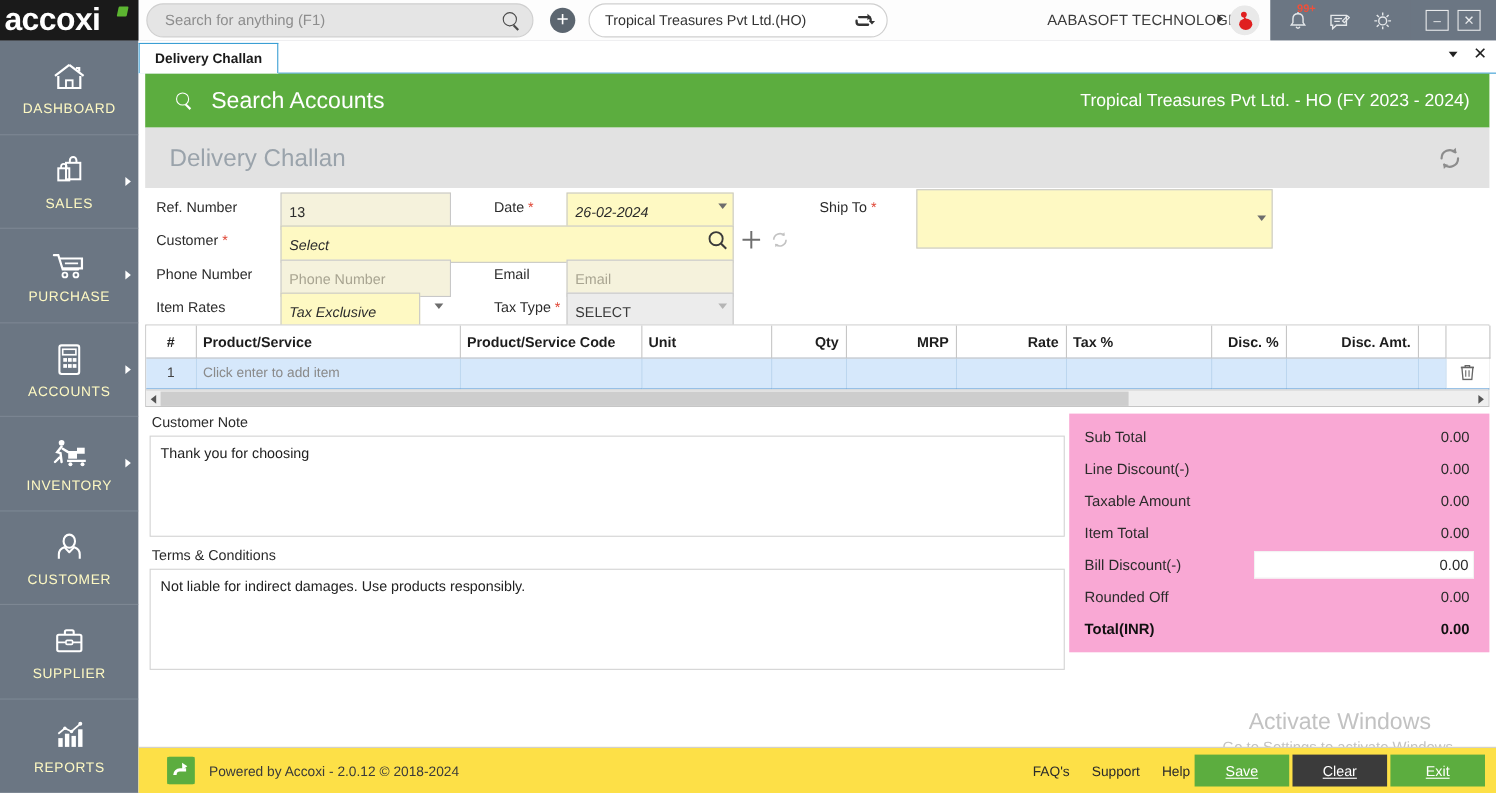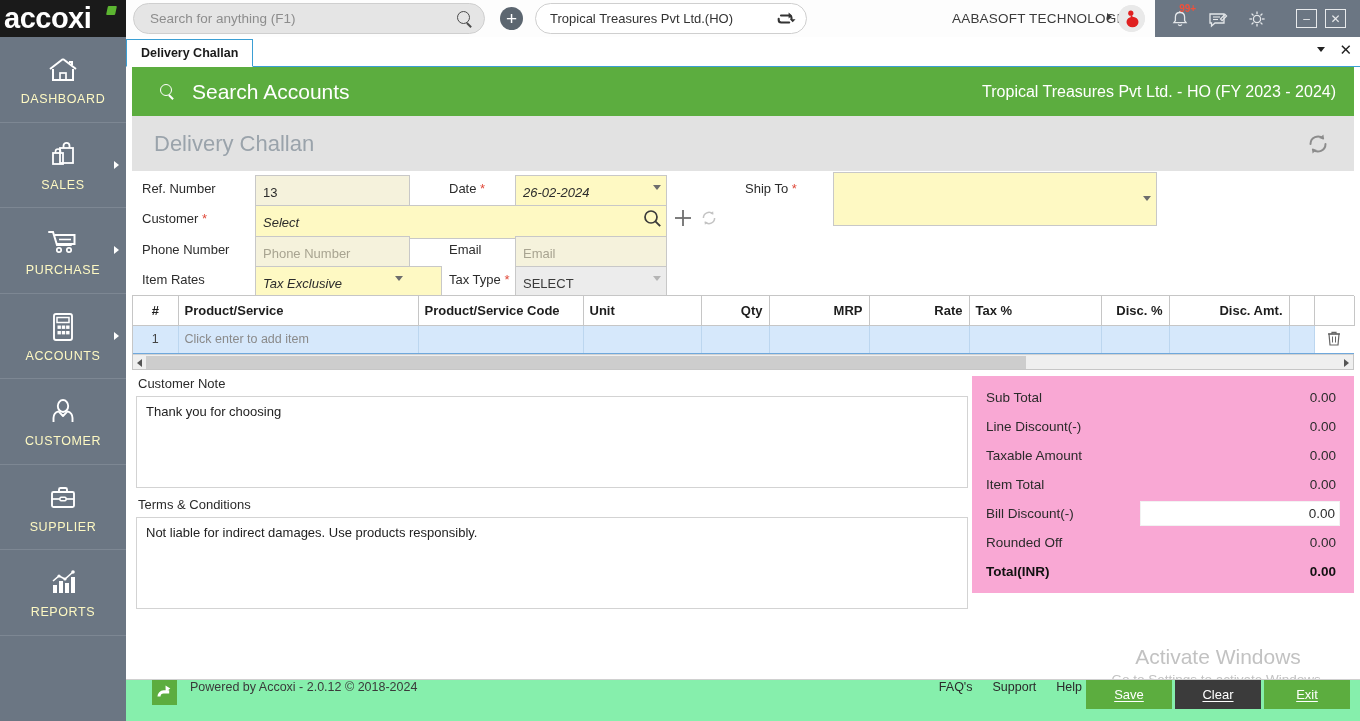--- a/index.html
+++ b/index.html
@@ -396,23 +396,23 @@
     pointer-events: none;
     user-select: none;
   }
   .wm1 { font-size: 21px; }
   .wm2 { font-size: 13.5px; margin-top: 3px; }
 
   
   .footer {
     position: absolute; left: 0; bottom: 0;
     width: 1234px; height: 42px;
-    background: #86efac;
+    background: #fde047;
     border-top: 1px solid #d0d0d0;
-    display: flex; 
+    display: flex; align-items: center;
   }
   .foot-logo {
     width: 25px; height: 25px; margin-left: 26px;
     background: #5cad3f;
     position: relative;
     border-radius: 2px;
   }
   .foot-text { margin-left: 13px; font-size: 12.5px; color: #3a3a3a; }
   .foot-links {
     position: absolute; right: 278px;
@@ -569,20 +569,37 @@
           <rect x="18.1" y="14.5" width="3.4" height="3.4" fill="#fff"></rect>
           <rect x="9.5" y="20" width="3.4" height="3.4" fill="#fff"></rect>
           <rect x="13.8" y="20" width="3.4" height="3.4" fill="#fff"></rect>
           <rect x="18.1" y="20" width="3.4" height="3.4" fill="#fff"></rect>
         </svg>
       </span>
       <span class="s-label">ACCOUNTS</span>
       <span class="side-arrow"></span>
     </div>
 
+    <div class="side-item">
+      <span class="s-icon">
+        <svg width="36" height="30" viewBox="0 0 36 30">
+          <circle cx="11" cy="5.5" r="2.6" fill="#fff"></circle>
+          <path d="M11 9 l-4 5 l3 1 l1 8" stroke="#fff" stroke-width="2.2" fill="none" stroke-linecap="round"></path>
+          <path d="M5 23 l4 -4" stroke="#fff" stroke-width="2.2" fill="none" stroke-linecap="round"></path>
+          <path d="M12 11 l5 3" stroke="#fff" stroke-width="2.2" fill="none" stroke-linecap="round"></path>
+          <rect x="17" y="13" width="8" height="7" fill="#fff"></rect>
+          <rect x="25" y="10" width="7" height="5.5" fill="#fff"></rect>
+          <line x1="16" y1="22" x2="33" y2="22" stroke="#fff" stroke-width="2"></line>
+          <circle cx="19" cy="25" r="1.8" fill="#fff"></circle>
+          <circle cx="30" cy="25" r="1.8" fill="#fff"></circle>
+        </svg>
+      </span>
+      <span class="s-label">INVENTORY</span>
+      <span class="side-arrow"></span>
+    </div>
 
     <div class="side-item">
       <span class="s-icon">
         <svg width="30" height="30" viewBox="0 0 30 30">
           <ellipse cx="15" cy="9" rx="5.2" ry="6" stroke="#fff" stroke-width="1.9" fill="none"></ellipse>
           <path d="M5.5 25 v-4 a7 7 0 0 1 5 -6.6 L15 19 l4.5 -4.6 a7 7 0 0 1 5 6.6 v4" stroke="#fff" stroke-width="1.9" fill="none" stroke-linejoin="round"></path>
         </svg>
       </span>
       <span class="s-label">CUSTOMER</span>
     </div>
@@ -688,21 +705,21 @@
         </svg>
       </span>
 
       <div class="fld-label" style="left:10px; top:71px;">Phone Number</div>
       <input class="inp" style="left: 123px; top: 65px; width: 155px; height: 24px;" placeholder="Phone Number">
 
       <div class="fld-label" style="left:317px; top:71px;">Email</div>
       <input class="inp" style="left: 383px; top: 65px; width: 152px; height: 24px;" placeholder="Email">
 
       <div class="fld-label" style="left:10px; top:101px;">Item Rates</div>
-      <input class="inp inp-white" style="left: 123px; top: 95px; width: 187px; height: 24px;" value="Tax Exclusive">
+      <input class="inp inp-white" style="left: 123px; top: 95px; width: 127px; height: 24px;" value="Tax Exclusive">
       <span class="sel-caret" style="left:263px; top:105px;"></span>
 
       <div class="fld-label" style="left:317px; top:101px;">
         <span>Tax Type</span> <span class="req">*</span>
       </div>
       <input class="inp inp-grey" style="left: 383px; top: 95px; width: 152px; height: 24px;" value="SELECT">
       <span class="sel-caret light" style="left:521px; top:105px;"></span>
     </div>
 
     <div class="gridwrap">

